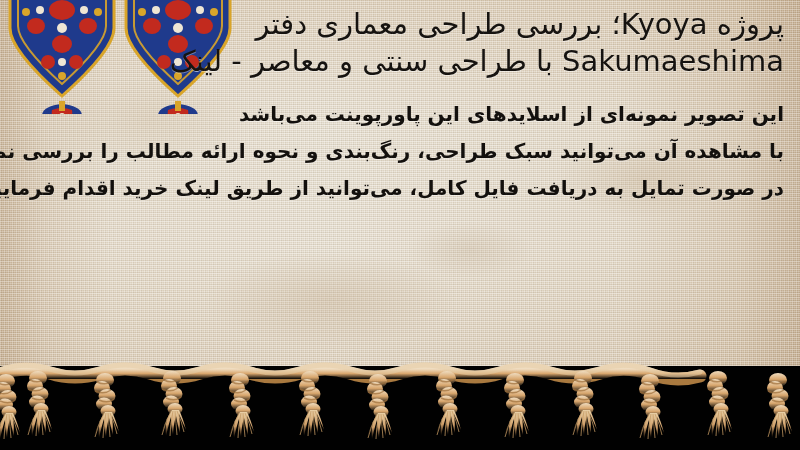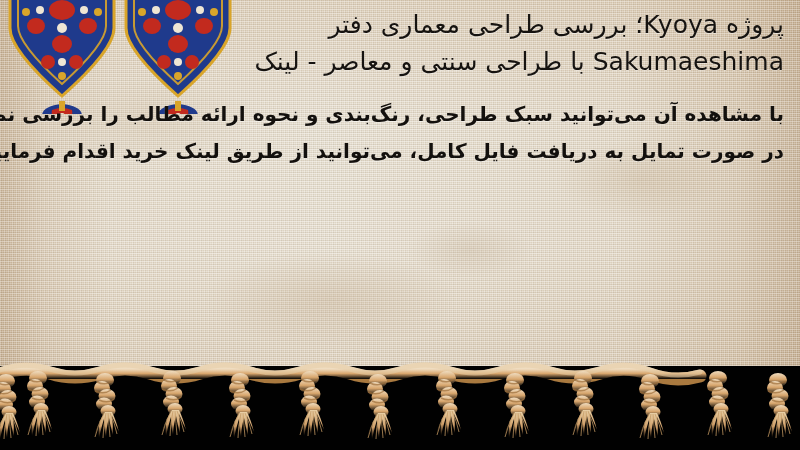--- a/index.html
+++ b/index.html
@@ -104,21 +104,21 @@
     left: 0;
     top: 0;
     width: 800px;
     text-align: right;
     direction: rtl;
   }
 
   .title {
     margin: 0;
     padding: 6px 16px 0 0;
-    font-size: 25px;
+    font-size: 29px;
     line-height: 37px;
     font-weight: 400;
     color: #161310;
     font-family: "DejaVu Sans", "Liberation Sans", sans-serif;
     text-shadow: 0 1px 0 rgba(255,255,255,0.35);
     white-space: nowrap;
   }
   .title .ln2 { display: block; }
 
   .body-block {
@@ -215,20 +215,21 @@
     </svg>
 
     <div class="text-stack">
 
       <h1 class="title">
         <span>پروژه Kyoya؛ بررسی طراحی معماری دفتر</span>
         <span class="ln2">Sakumaeshima با طراحی سنتی و معاصر - لینک</span>
       </h1>
 
       <div class="body-block">
+        <span class="body-line">این تصویر نمونه‌ای از اسلایدهای این پاورپوینت می‌باشد</span>
         <span class="body-line">با مشاهده آن می‌توانید سبک طراحی، رنگ‌بندی و نحوه ارائه مطالب را بررسی نمایید</span>
         <span class="body-line">در صورت تمایل به دریافت فایل کامل، می‌توانید از طریق لینک خرید اقدام فرمایید</span>
       </div>
 
     </div>
   </div>
 
   <div class="base"></div>
 
   <svg class="fringe-layer" width="800" height="98" viewBox="0 0 800 98">

